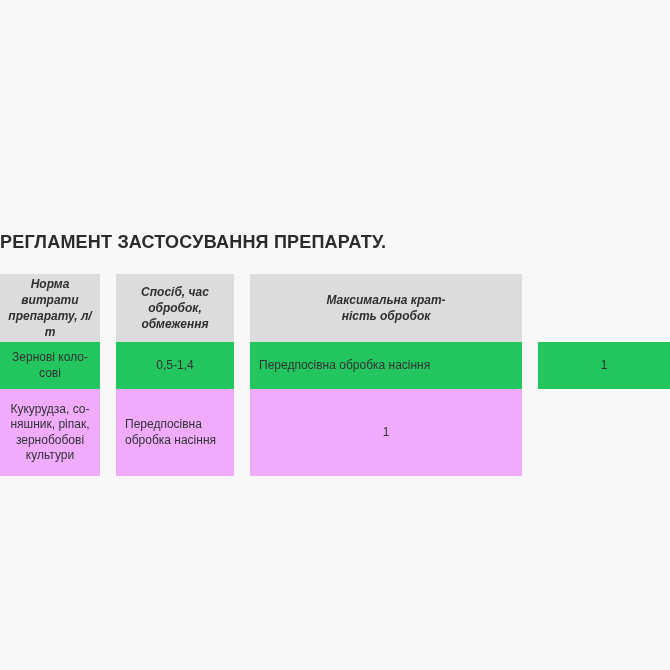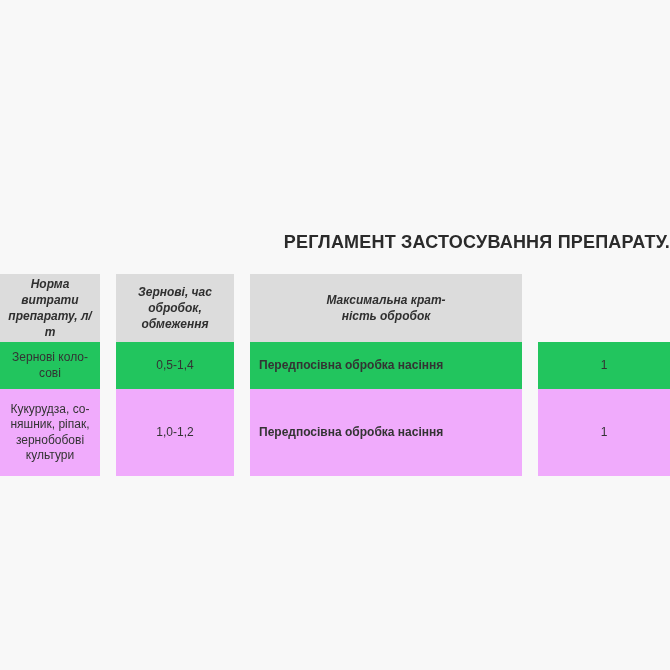--- a/index.html
+++ b/index.html
@@ -14,21 +14,21 @@
     overflow: hidden;
     font-family: "Liberation Sans", sans-serif;
     color: #333333;
   }
   .title {
     position: absolute;
     top: 231px;
     left: 0;
     width: 670px;
     margin: 0;
-    text-align: right;
+    text-align: left;
     font-size: 18px;
     line-height: 23px;
     font-weight: 700;
     color: #2b2b2b;
     letter-spacing: 0.2px;
   }
   .table {
     position: absolute;
     top: 274px;
     left: 0;
@@ -64,49 +64,47 @@
   }
   .row-2 .cell {
     background: #f0abfc;
     min-height: 87px;
   }
   .row-1 .cell-method,
   .row-2 .cell-method {
     justify-content: flex-start;
     text-align: left;
     padding-left: 9px;
-    font-weight: bold;
   }
 </style>
 </head>
 <body>
 
 <h1 class="title">РЕГЛАМЕНТ ЗАСТОСУВАННЯ ПРЕПАРАТУ.</h1>
 
 <div class="table">
 
   <div class="row row-header">
     <div class="cell cell-rate">Норма витрати
 препарату, л/т</div>
-    <div class="cell cell-method">Зернові, час обробок, обмеження</div>
+    <div class="cell cell-method">Спосіб, час обробок, обмеження</div>
     <div class="cell cell-max">Максимальна крат-
 ність обробок</div>
   </div>
 
   <div class="row row-1">
     <div class="cell cell-culture">Зернові коло-
 сові</div>
     <div class="cell cell-rate">0,5-1,4</div>
     <div class="cell cell-method">Передпосівна обробка насіння</div>
     <div class="cell cell-max">1</div>
   </div>
 
   <div class="row row-2">
     <div class="cell cell-culture">Кукурудза, со-
 няшник, ріпак,
 зернобобові
 культури</div>
-    <div class="cell cell-rate">1,0-1,2</div>
     <div class="cell cell-method">Передпосівна обробка насіння</div>
     <div class="cell cell-max">1</div>
   </div>
 
 </div>
 
 </body></html>

